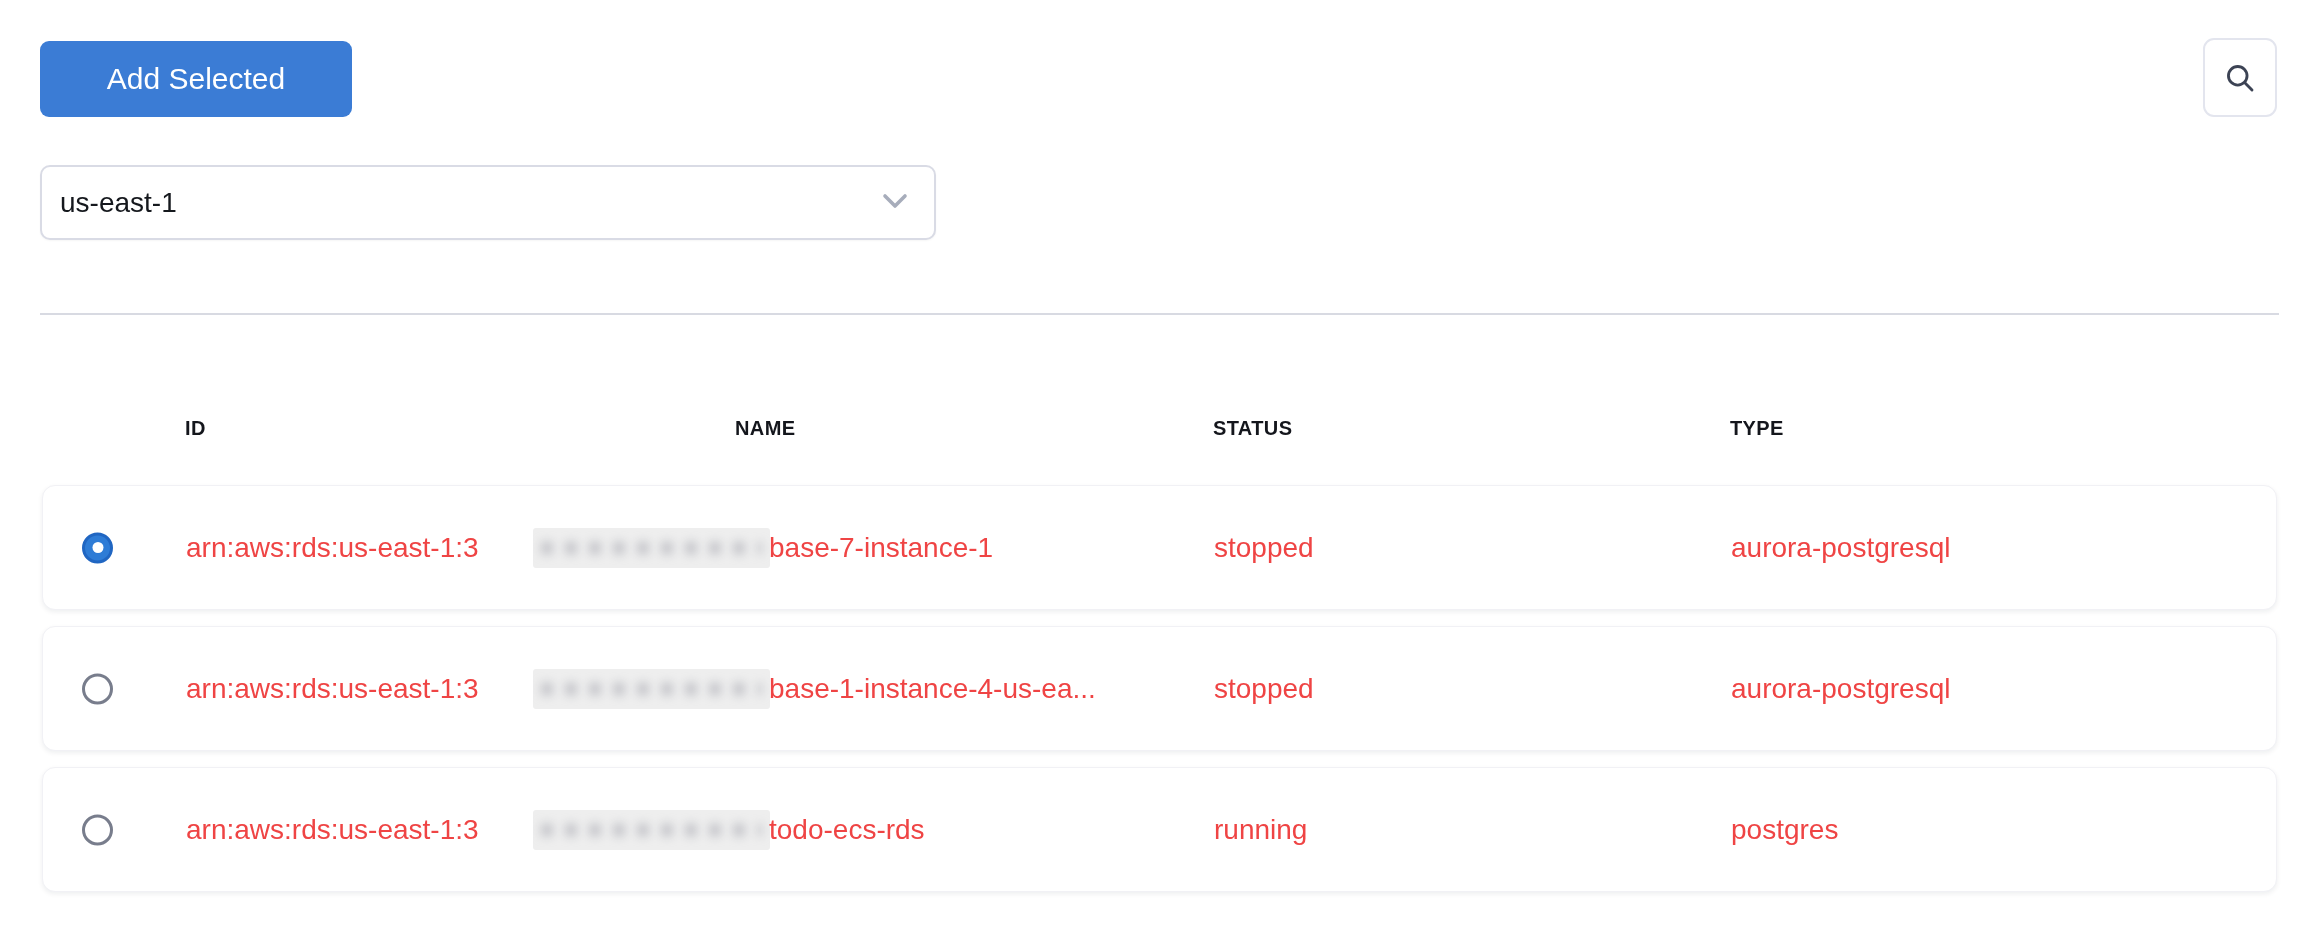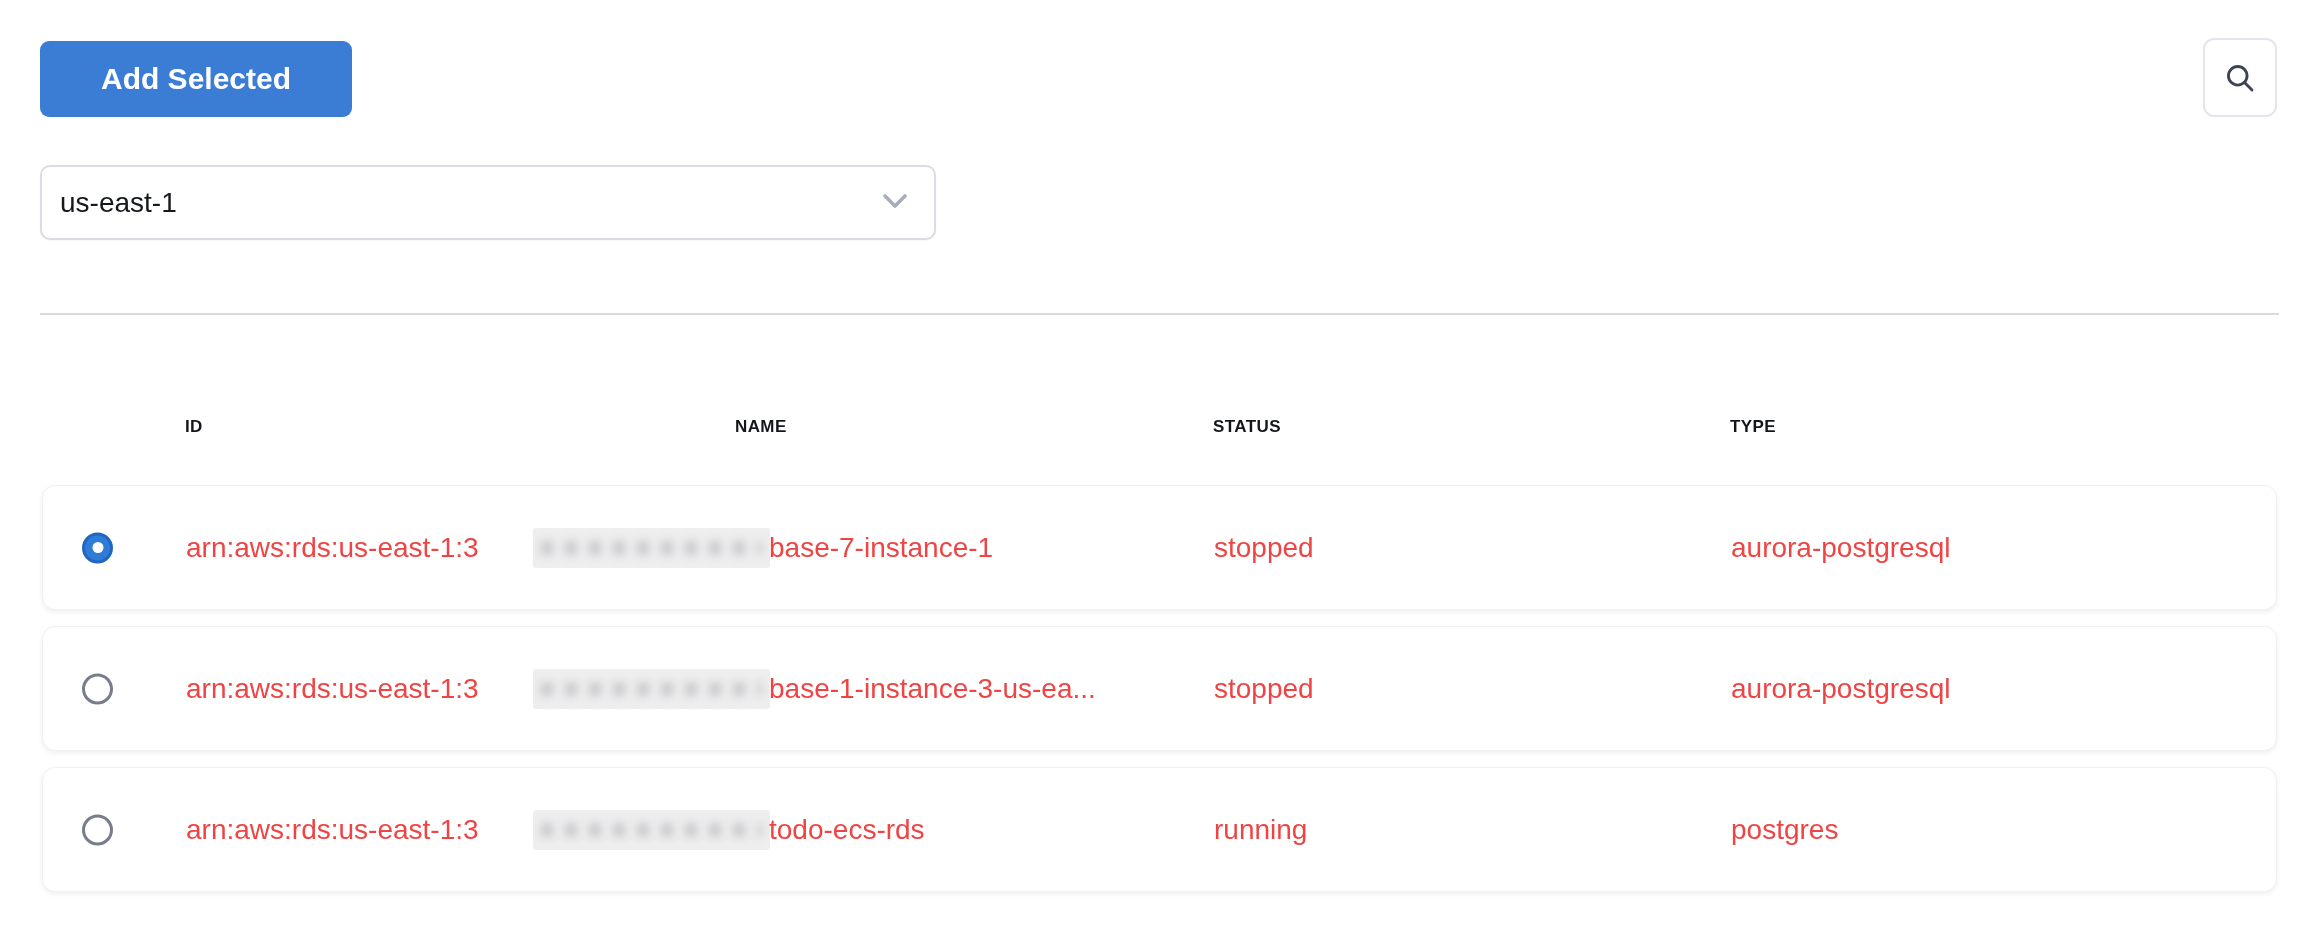--- a/index.html
+++ b/index.html
@@ -5,21 +5,21 @@
   * { margin:0; padding:0; box-sizing:border-box; }
   html,body { width:2298px; height:934px; background:#ffffff;
               font-family:"Liberation Sans", sans-serif; color:#15181d; overflow:hidden; }
   .stage { position:relative; width:2298px; height:934px; background:#fff; }
 
   
   .btn-primary {
     position:absolute; left:40px; top:41px; width:312px; height:76px;
     background:#3b7cd5; color:#fff; border:none; border-radius:9px;
     font-family:"Liberation Sans", sans-serif;
-    font-size:30px; font-weight:bold; cursor:pointer;
+    font-size:30px; font-weight:normal; cursor:pointer;
     display:flex; align-items:center; justify-content:center;
   }
   .refresh-link {
     position:absolute; left:399px; top:41px; height:76px;
     display:flex; align-items:center; gap:13px;
     color:#2e7cd6; font-size:30px; font-weight:500; cursor:pointer;
   }
   .refresh-link svg { display:block; }
   .search-btn {
     position:absolute; left:2203px; top:38px; width:74px; height:79px;
@@ -36,21 +36,21 @@
     display:flex; align-items:center; cursor:pointer;
   }
   .region-select .value { padding-left:18px; font-size:28px; color:#15181d; }
   .region-select .chevron { position:absolute; right:26px; top:50%; transform:translateY(-50%); }
 
   
   .divider { position:absolute; left:40px; top:313px; width:2239px; height:2px; background:#d8dae2; }
 
   
   .th {
-    position:absolute; top:417px; font-size:17px; font-weight:bold;
+    position:absolute; top:417px; font-size:20px; font-weight:bold;
     color:#14161c; letter-spacing:0.4px;
   }
   .th-id     { left:185px; }
   .th-name   { left:735px; }
   .th-status { left:1213px; }
   .th-type   { left:1730px; }
 
   
   .row {
     position:absolute; left:42px; width:2235px; height:125px;
@@ -137,21 +137,21 @@
     <span class="cell cell-status">stopped</span>
     <span class="cell cell-type">aurora-postgresql</span>
   </div>
 
   <div class="row row-1">
     <span class="radio"></span>
     <span class="cell cell-id">arn:aws:rds:us-east-1:3</span>
     <span class="redaction">
         <span class="smudge"></span>
       </span>
-    <span class="cell cell-name">base-1-instance-3-us-ea...</span>
+    <span class="cell cell-name">base-1-instance-4-us-ea...</span>
     <span class="cell cell-status">stopped</span>
     <span class="cell cell-type">aurora-postgresql</span>
   </div>
 
   <div class="row row-2">
     <span class="radio"></span>
     <span class="cell cell-id">arn:aws:rds:us-east-1:3</span>
     <span class="redaction">
         <span class="smudge"></span>
       </span>

